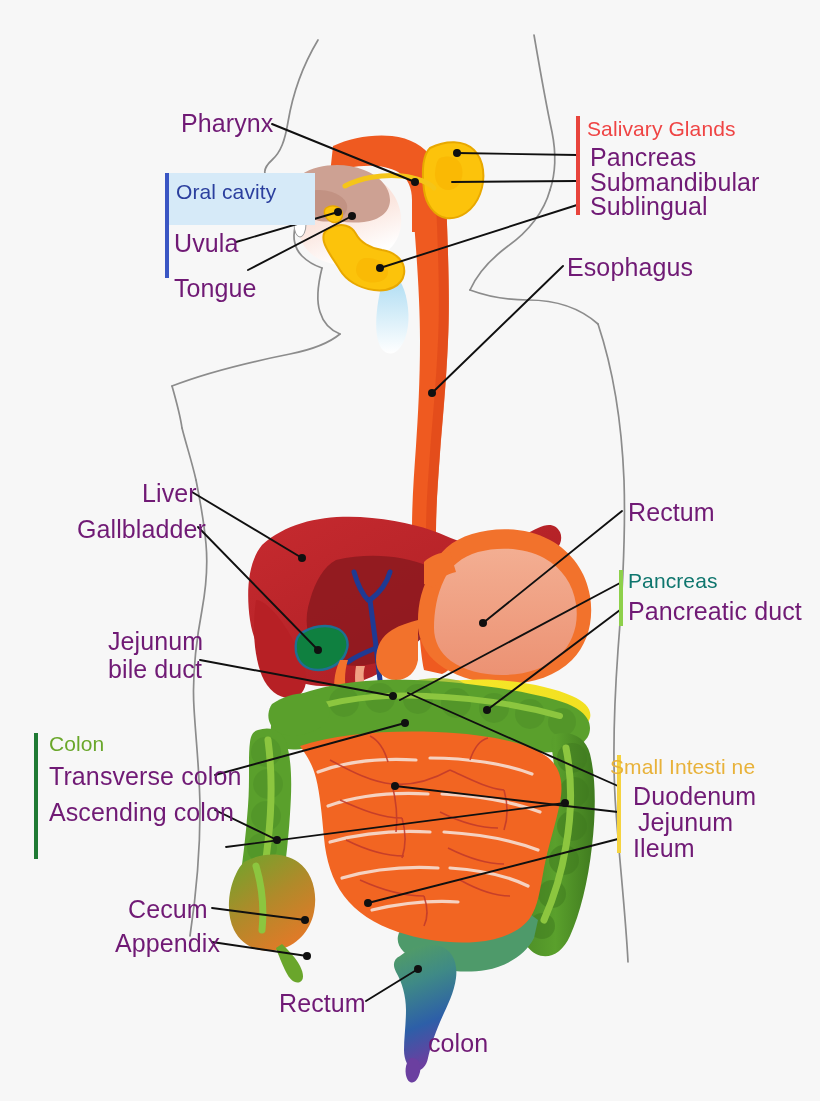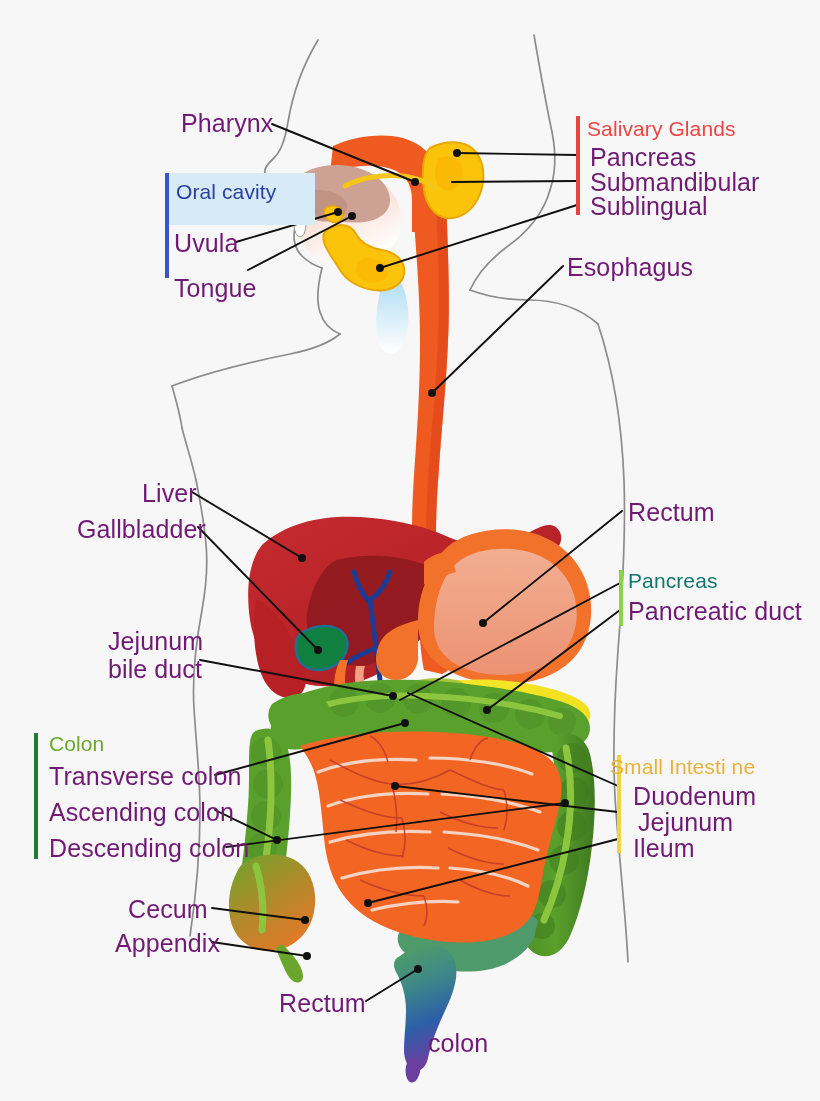--- a/index.html
+++ b/index.html
@@ -469,21 +469,20 @@
 
   <div class="lbl" style="left:142px;top:480px;">Liver</div>
   <div class="lbl" style="left:77px;top:516px;">Gallbladder</div>
 
   <div class="lbl" style="left:108px;top:628px;">Jejunum</div>
   <div class="lbl" style="left:108px;top:656px;">bile duct</div>
 
   <div class="lbl c-colon grp-head" style="left:49px;top:733px;">Colon</div>
   <div class="lbl" style="left:49px;top:763px;">Transverse colon</div>
   <div class="lbl" style="left:49px;top:799px;">Ascending colon</div>
-  <div class="lbl" style="left:49px;top:835px;">Descending colon</div>
 
   <div class="lbl" style="left:128px;top:896px;">Cecum</div>
   <div class="lbl" style="left:115px;top:930px;">Appendix</div>
 
   <div class="lbl" style="left:279px;top:990px;">Rectum</div>
   <div class="lbl" style="left:428px;top:1030px;">colon</div>
 
   <div class="lbl c-sal grp-head" style="left:587px;top:118px;">Salivary Glands</div>
   <div class="lbl" style="left:590px;top:144px;">Pancreas</div>
   <div class="lbl" style="left:590px;top:169px;">Submandibular</div>

